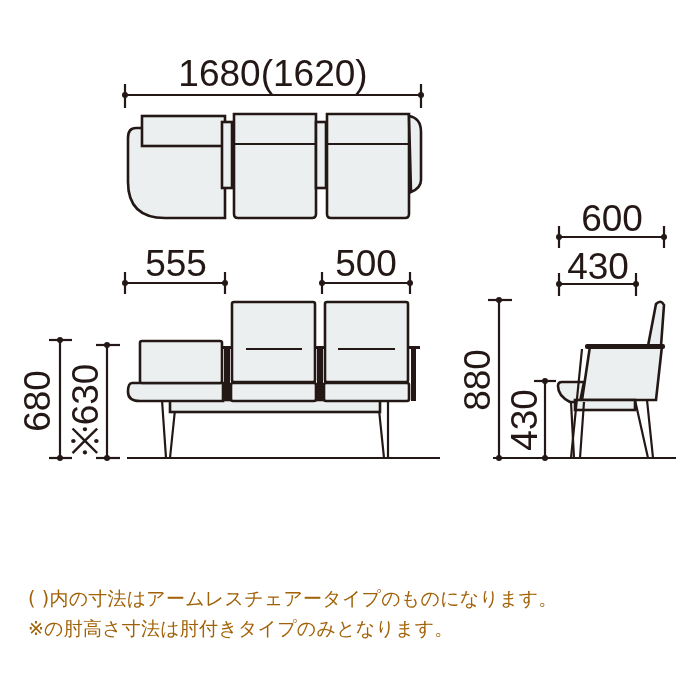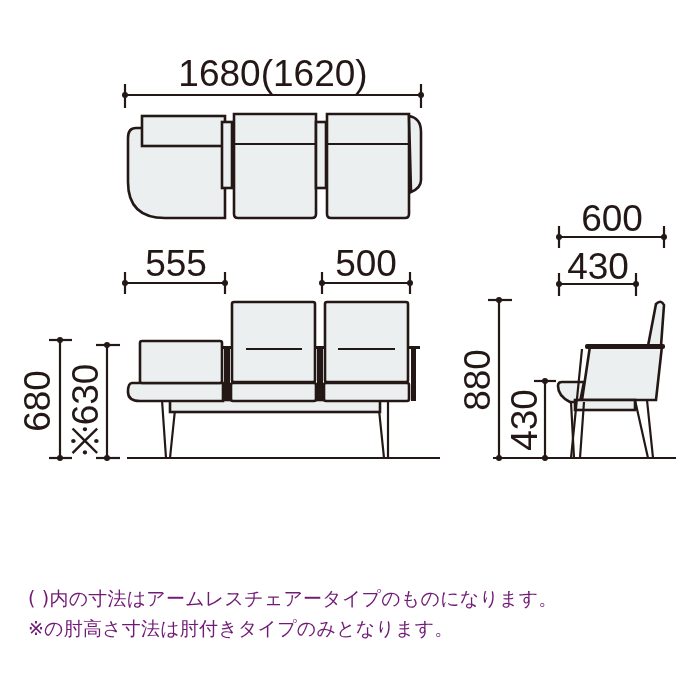--- a/index.html
+++ b/index.html
@@ -1,19 +1,19 @@
 <!DOCTYPE html>
 <html><head>
 <meta charset="utf-8">
 <style>
   html, body { margin:0; padding:0; background:#ffffff; }
   body { width:700px; height:700px; position:relative; overflow:hidden; font-family:"DejaVu Sans", sans-serif; color:#231815; }
   svg { position:absolute; left:0; top:0; }
   .dimtxt { font-family:"Liberation Sans", sans-serif; font-size:37px; fill:#231815; }
-  .note { position:absolute; left:28px; font-family:"DejaVu Sans", sans-serif; font-size:19px; color:#701a75; white-space:nowrap; letter-spacing:0.2px; }
+  .note { position:absolute; left:28px; font-family:"DejaVu Sans", sans-serif; font-size:19px; color:#a16207; white-space:nowrap; letter-spacing:0.2px; }
   .ln { stroke:#231815; stroke-width:2.2; fill:none; }
   .fill { fill:#eceff0; stroke:#231815; stroke-width:2.6; }
   .dark { fill:#231815; }
 </style>
 </head>
 <body>
 
 <svg width="700" height="700" viewBox="0 0 700 700">
 
   <g>

